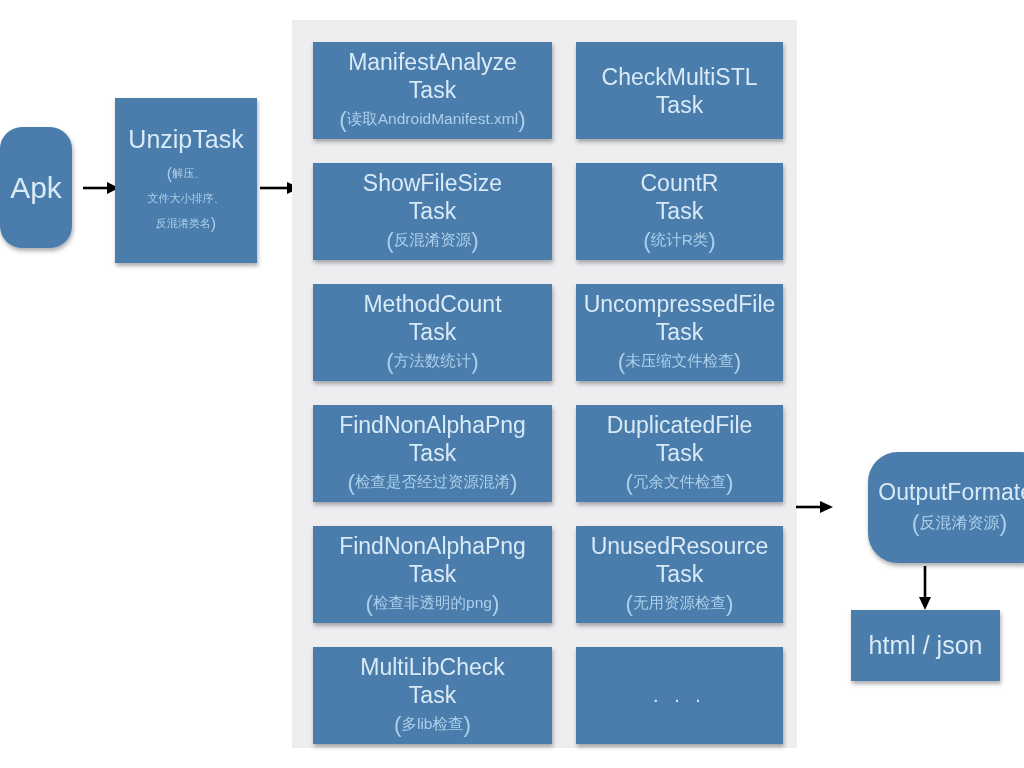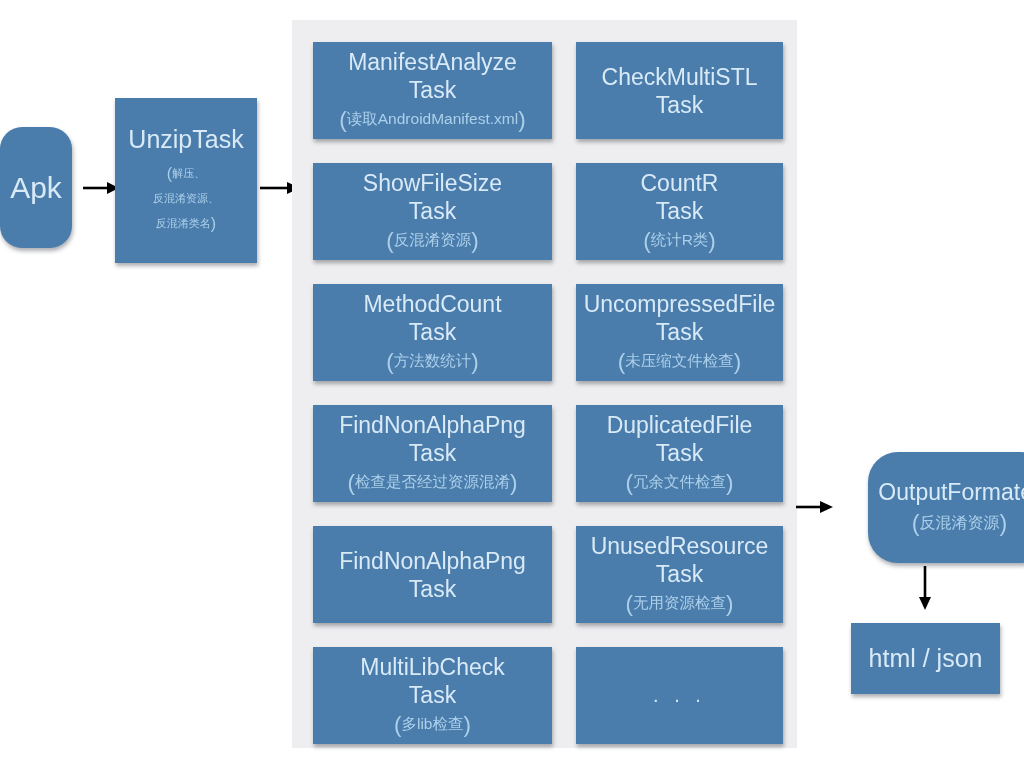--- a/index.html
+++ b/index.html
@@ -32,42 +32,42 @@
     align-items:center; justify-content:center; text-align:center;
   }
   .task-name, .task-word { font-size:23px; line-height:28px; font-weight:300; white-space:nowrap; }
   .task-sub { font-size:15.5px; margin-top:3px; color:#ACD0EA; white-space:nowrap; }
   .paren { font-size:1.45em; font-weight:300; vertical-align:-0.12em; }
   #ellipsis-box .dots { font-size:20px; letter-spacing:5px; color:#D9EAF7; }
   
   #output-box { left:868px; top:452px; width:183px; height:111px;border-radius:30px; }
   #output-title { font-size:23px; font-weight:300; }
   #output-sub { font-size:16px; margin-top:4px; color:#ACD0EA; }
-  #result-box { left:851px; top:623px; width:149px; height:71px; font-size:25px; font-weight:300; }
+  #result-box { left:851px; top:610px; width:149px; height:71px; font-size:25px; font-weight:300; }
   
   svg.arrow { position:absolute; overflow:visible; }
   svg.arrow line { stroke:#000000; stroke-width:2.6; }
   svg.arrow polygon { fill:#000000; }
 </style>
 </head>
 <body>
 
 <div class="bluebox" id="apk-box">
   <span>Apk</span>
 </div>
 
 <svg class="arrow" style="left:83px; top:179px" width="36" height="18">
   <line x1="0" y1="9" x2="25" y2="9"></line>
   <polygon points="24,3 36,9 24,15"></polygon>
 </svg>
 
 <div class="bluebox" id="unzip-box">
   <div id="unzip-title">UnzipTask</div>
   <div class="unzip-sub"><span class="paren">(</span><span>解压、</span></div>
-  <div class="unzip-sub"><span>反混淆资源、</span></div>
+  <div class="unzip-sub"><span>文件大小排序、</span></div>
   <div class="unzip-sub"><span>反混淆类名</span><span class="paren">)</span></div>
 </div>
 
 <svg class="arrow" style="left:260px; top:179px" width="40" height="18">
   <line x1="0" y1="9" x2="28" y2="9"></line>
   <polygon points="27,3 40,9 27,15"></polygon>
 </svg>
 
 <div id="panel">
 
@@ -114,20 +114,21 @@
 
   <div class="task-box">
     <div class="task-name">DuplicatedFile</div>
     <div class="task-word">Task</div>
     <div class="task-sub"><span class="paren">(</span><span>冗余文件检查</span><span class="paren">)</span></div>
   </div>
 
   <div class="task-box">
     <div class="task-name">FindNonAlphaPng</div>
     <div class="task-word">Task</div>
+    <div class="task-sub"><span class="paren">(</span><span>检查非透明的png</span><span class="paren">)</span></div>
   </div>
 
   <div class="task-box">
     <div class="task-name">UnusedResource</div>
     <div class="task-word">Task</div>
     <div class="task-sub"><span class="paren">(</span><span>无用资源检查</span><span class="paren">)</span></div>
   </div>
 
   <div class="task-box">
     <div class="task-name">MultiLibCheck</div>

